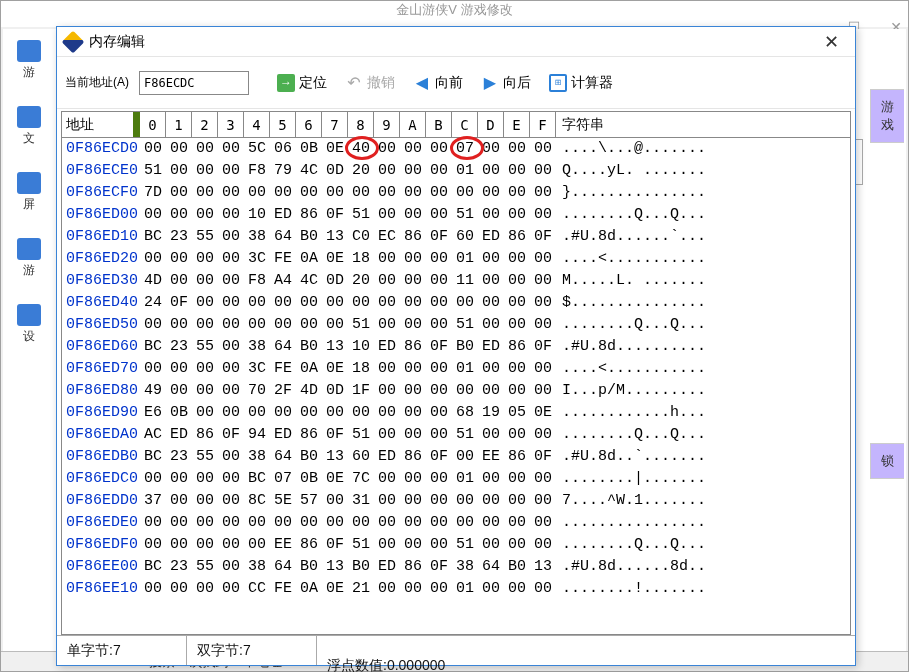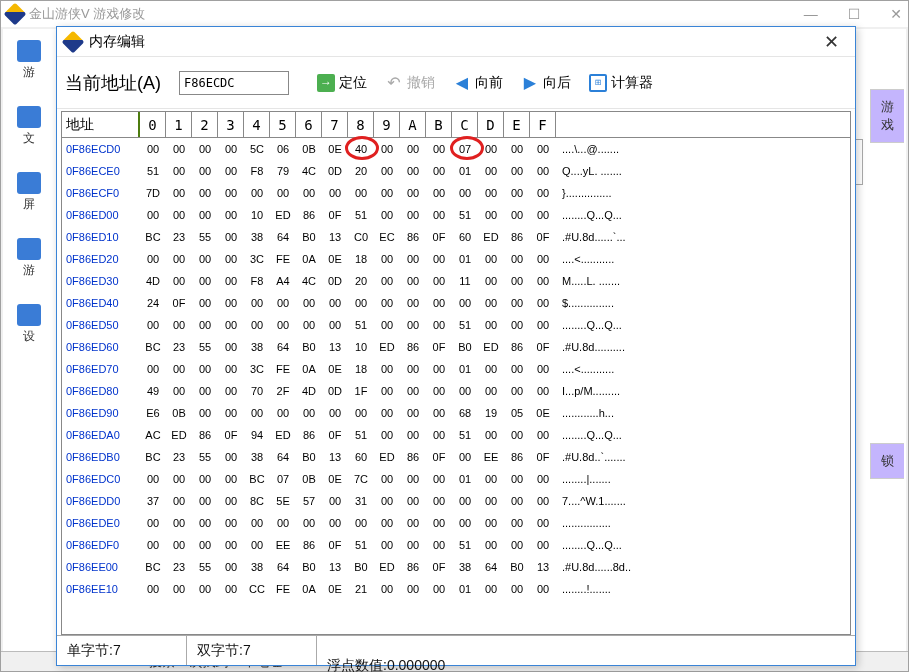--- a/index.html
+++ b/index.html
@@ -22,20 +22,21 @@
     border: 1px solid #a0a0a0;
   }
   .bg-title {
     height: 26px;
     background: #fff;
     display: flex;
     align-items: center;
     padding: 0 6px;
     color: #999;
     font-size: 13px;
+    flex-direction: column;
   }
   .bg-title .logo {
     width: 16px; height: 16px;
     margin-right: 6px;
     background: linear-gradient(135deg,#f5b800 40%,#1e3a8a 40%);
     transform: rotate(45deg);
     border-radius: 2px;
   }
   .bg-ctrls {
     margin-left: auto;
@@ -139,22 +140,22 @@
   }
   .toolbar {
     height: 52px;
     display: flex;
     align-items: center;
     padding: 0 8px;
     gap: 6px;
     border-bottom: 1px solid #e5e5e5;
   }
   .toolbar label {
-    font-size: 18px;
-    margin-right: 12px;
+    font-size: 12px;
+    margin-right: 4px;
   }
   .addr-input {
     width: 110px;
     height: 24px;
     border: 1px solid #888;
     padding: 2px 4px;
     font-family: Consolas, monospace;
     font-size: 12px;
   }
   .tbtn {
@@ -211,21 +212,21 @@
   .hex-head {
     display: flex;
     border-bottom: 1px solid #888;
     background: #fff;
     height: 26px;
     align-items: stretch;
     font-size: 14px;
   }
   .hex-head .h-addr {
     width: 78px;
-    border-right: 2px solid #4d7c0f;
+    border-right: 7px solid #4d7c0f;
     display: flex;
     align-items: center;
     padding-left: 4px;
   }
   .hex-head .h-byte {
     width: 26px;
     border-right: 1px solid #888;
     display: flex;
     align-items: center;
     justify-content: center;
@@ -233,22 +234,22 @@
   }
   .hex-head .h-str {
     flex: 1;
     display: flex;
     align-items: center;
     padding-left: 6px;
   }
   .hex-body {
     flex: 1;
     overflow-y: auto;
-    font-family: Liberation Sans, sans-serif;
-    font-size: 11px;
+    font-family: Liberation Mono, monospace;
+    font-size: 15px;
     line-height: 22px;
     position: relative;
   }
   .hex-row {
     display: flex;
     height: 22px;
     align-items: center;
     white-space: pre;
   }
   .hex-row .c-addr {
@@ -392,20 +393,21 @@
       <div class="h-byte">6</div>
       <div class="h-byte">7</div>
       <div class="h-byte">8</div>
       <div class="h-byte">9</div>
       <div class="h-byte">A</div>
       <div class="h-byte">B</div>
       <div class="h-byte">C</div>
       <div class="h-byte">D</div>
       <div class="h-byte">E</div>
       <div class="h-byte">F</div>
+      <div class="h-str">字符串</div>
     </div>
     <div class="hex-body" id="hex-body">
 
     <div class="hex-row"><div class="c-addr">0F86ECD0</div><div class="c-byte">00</div><div class="c-byte">00</div><div class="c-byte">00</div><div class="c-byte">00</div><div class="c-byte">5C</div><div class="c-byte">06</div><div class="c-byte">0B</div><div class="c-byte">0E</div><div class="c-byte">40</div><div class="c-byte">00</div><div class="c-byte">00</div><div class="c-byte">00</div><div class="c-byte">07</div><div class="c-byte">00</div><div class="c-byte">00</div><div class="c-byte">00</div><div class="c-str">....\...@.......</div></div>
         <div class="hex-row"><div class="c-addr">0F86ECE0</div><div class="c-byte">51</div><div class="c-byte">00</div><div class="c-byte">00</div><div class="c-byte">00</div><div class="c-byte">F8</div><div class="c-byte">79</div><div class="c-byte">4C</div><div class="c-byte">0D</div><div class="c-byte">20</div><div class="c-byte">00</div><div class="c-byte">00</div><div class="c-byte">00</div><div class="c-byte">01</div><div class="c-byte">00</div><div class="c-byte">00</div><div class="c-byte">00</div><div class="c-str">Q....yL. .......</div></div>
         <div class="hex-row"><div class="c-addr">0F86ECF0</div><div class="c-byte">7D</div><div class="c-byte">00</div><div class="c-byte">00</div><div class="c-byte">00</div><div class="c-byte">00</div><div class="c-byte">00</div><div class="c-byte">00</div><div class="c-byte">00</div><div class="c-byte">00</div><div class="c-byte">00</div><div class="c-byte">00</div><div class="c-byte">00</div><div class="c-byte">00</div><div class="c-byte">00</div><div class="c-byte">00</div><div class="c-byte">00</div><div class="c-str">}...............</div></div>
         <div class="hex-row"><div class="c-addr">0F86ED00</div><div class="c-byte">00</div><div class="c-byte">00</div><div class="c-byte">00</div><div class="c-byte">00</div><div class="c-byte">10</div><div class="c-byte">ED</div><div class="c-byte">86</div><div class="c-byte">0F</div><div class="c-byte">51</div><div class="c-byte">00</div><div class="c-byte">00</div><div class="c-byte">00</div><div class="c-byte">51</div><div class="c-byte">00</div><div class="c-byte">00</div><div class="c-byte">00</div><div class="c-str">........Q...Q...</div></div>
         <div class="hex-row"><div class="c-addr">0F86ED10</div><div class="c-byte">BC</div><div class="c-byte">23</div><div class="c-byte">55</div><div class="c-byte">00</div><div class="c-byte">38</div><div class="c-byte">64</div><div class="c-byte">B0</div><div class="c-byte">13</div><div class="c-byte">C0</div><div class="c-byte">EC</div><div class="c-byte">86</div><div class="c-byte">0F</div><div class="c-byte">60</div><div class="c-byte">ED</div><div class="c-byte">86</div><div class="c-byte">0F</div><div class="c-str">.#U.8d......`...</div></div>
         <div class="hex-row"><div class="c-addr">0F86ED20</div><div class="c-byte">00</div><div class="c-byte">00</div><div class="c-byte">00</div><div class="c-byte">00</div><div class="c-byte">3C</div><div class="c-byte">FE</div><div class="c-byte">0A</div><div class="c-byte">0E</div><div class="c-byte">18</div><div class="c-byte">00</div><div class="c-byte">00</div><div class="c-byte">00</div><div class="c-byte">01</div><div class="c-byte">00</div><div class="c-byte">00</div><div class="c-byte">00</div><div class="c-str">....&lt;...........</div></div>
         <div class="hex-row"><div class="c-addr">0F86ED30</div><div class="c-byte">4D</div><div class="c-byte">00</div><div class="c-byte">00</div><div class="c-byte">00</div><div class="c-byte">F8</div><div class="c-byte">A4</div><div class="c-byte">4C</div><div class="c-byte">0D</div><div class="c-byte">20</div><div class="c-byte">00</div><div class="c-byte">00</div><div class="c-byte">00</div><div class="c-byte">11</div><div class="c-byte">00</div><div class="c-byte">00</div><div class="c-byte">00</div><div class="c-str">M.....L. .......</div></div>

